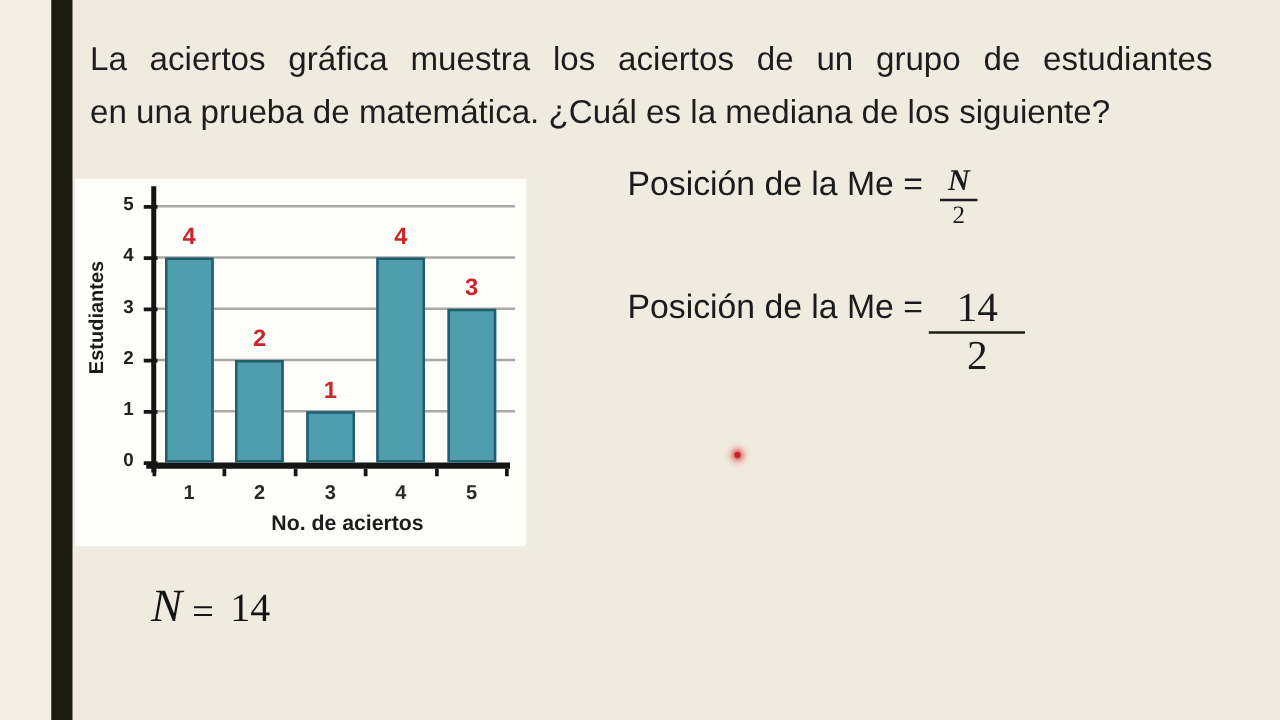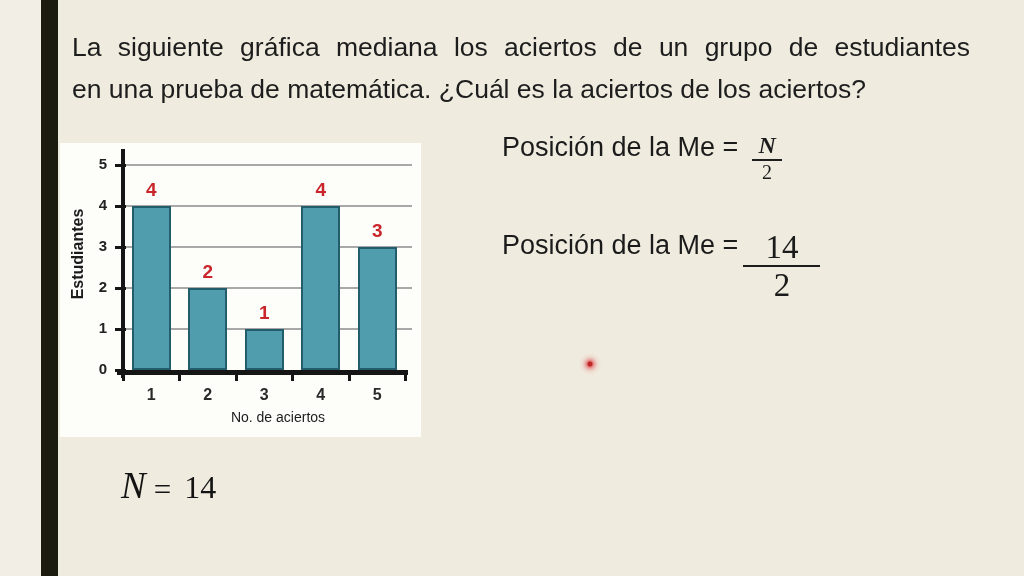--- a/index.html
+++ b/index.html
@@ -26,21 +26,21 @@
   .plot { position: absolute; left: 0; top: 0; width: 100%; height: 100%; }
   .yaxis { position: absolute; left: 61px; top: 6px; width: 4px; height: 229px; background: var(--axis); }
   .xaxis { position: absolute; left: 57px; top: 227px; width: 291px; height: 5px; background: var(--axis); }
   .gridline { position: absolute; height: 2px; background: var(--gridline); }
   .ytick { position: absolute; width: 11px; height: 3px; background: var(--axis); }
   .ylab { position: absolute; width: 33px; height: 20px; text-align: right; font-size: 15px; font-weight: bold; color: #222; }
   .xtick { position: absolute; top: 232px; width: 3px; height: 6px; background: var(--axis); }
   .bar { position: absolute; width: 39px; background: var(--bar-fill); border: 2px solid var(--bar-border); }
   .barlabel { position: absolute; width: 30px; text-align: center; font-size: 19px; font-weight: bold; color: var(--bar-label); }
   .xlab { position: absolute; top: 243px; width: 30px; text-align: center; font-size: 16px; font-weight: bold; color: #2a2a2a; }
-  .xlabel { position: absolute; left: 118px; top: 266px; width: 200px; text-align: center; font-size: 14px; font-weight: normal; color: #1c1c1c; }
+  .xlabel { position: absolute; left: 118px; top: 266px; width: 200px; text-align: center; font-size: 17px; font-weight: bold; color: #1c1c1c; }
   .ylabel { position: absolute; left: -62px; top: 102px; width: 160px; text-align: center; font-size: 16px; font-weight: bold; color: #1c1c1c; transform: rotate(-90deg); }
 
   
   .formula { display: flex; align-items: flex-start; color: #1b1b1b; }
   .formula .lhs { font-size: 27px; }
   .frac { display: inline-flex; flex-direction: column; align-items: center; }
   .frac .bar-line { align-self: stretch; height: 2px; background: #1d1d1d; }
   .f1 { left: 502px; top: 132px; }
   .f1 .frac { margin-left: 14px; }
   .f1 .num { font-family: "Liberation Serif", serif; font-style: italic; font-weight: bold; font-size: 24px; line-height: 27px; padding: 0 6px; }
@@ -64,22 +64,22 @@
       rgba(230,130,130,0.22) 7px, rgba(235,150,150,0.10) 9px, transparent 12px);
   }
 </style>
 </head>
 <body>
 
 <div class="abs left-strip"></div>
 <div class="abs edge-bar"></div>
 
 <div class="abs title">
-  <div class="l1">La siguiente gráfica mediana los aciertos de un grupo de estudiantes</div>
-  <div class="l2">en una prueba de matemática. ¿Cuál es la aciertos de los aciertos?</div>
+  <div class="l1">La aciertos gráfica muestra los aciertos de un grupo de estudiantes</div>
+  <div class="l2">en una prueba de matemática. ¿Cuál es la mediana de los siguiente?</div>
 </div>
 
 <div class="abs chart-panel" style="background: rgb(253, 253, 250);">
   <div class="plot">
     <div class="yaxis"></div>
     <div class="xaxis"></div>
     <div class="ylabel">Estudiantes</div>
     <div class="xlabel">No. de aciertos</div>
   <div class="ytick" style="left: 55px; top: 226px;"></div>
       <div class="ylab" style="left: 14px; top: 217px;">0</div>

